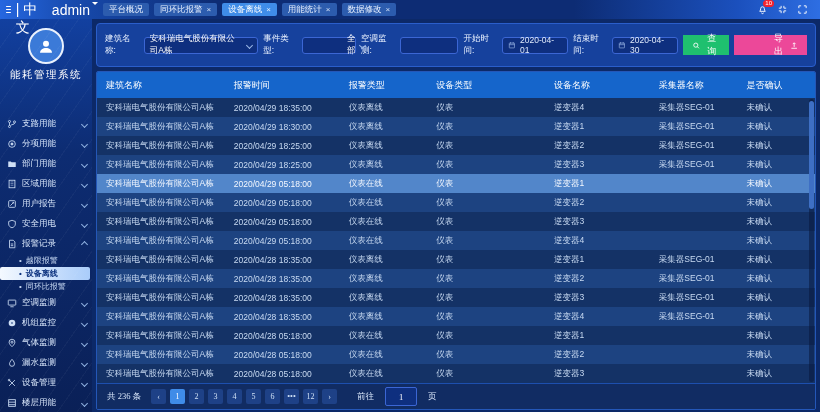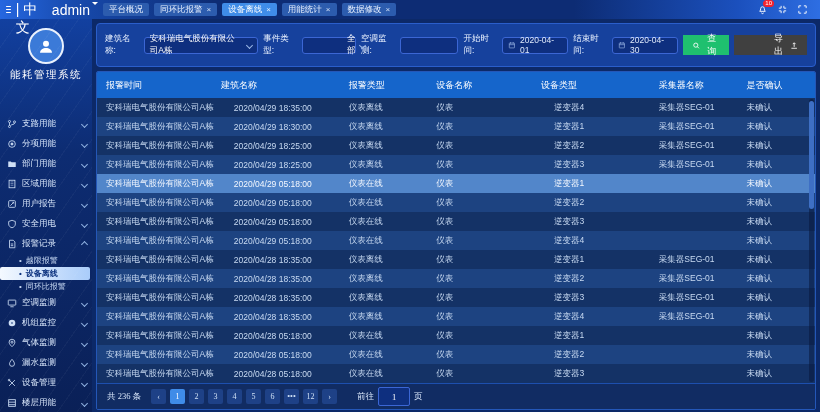--- a/index.html
+++ b/index.html
@@ -52,42 +52,42 @@
        display:flex;align-items:center;padding:0 5px;box-sizing:border-box;gap:4px;cursor:pointer;}
   .fld .chev{margin-left:auto;border-color:#9db9e8;}
   .sel-building{width:122px;}
   .sel-event{width:54px;padding-left:44px;}
   .inp-device{width:62px;}
   .inp-device input{background:transparent;border:none;outline:none;color:#fff;width:100%;font-size:8.5px;font-family:inherit;}
   .datebox{width:70px;color:#dfeafc;}
   .btn{height:20px;border:none;border-radius:0;color:#fff;font-size:9px;padding:0 9px;display:flex;align-items:center;
        gap:3px;cursor:pointer;font-family:Liberation Serif, serif;}
   .btn-search{background:#1fc06f;margin-left:auto;}
-  .btn-export{background:#404040;padding-left:36px;}
+  .btn-export{background:#ec4899;padding-left:36px;}
   
   .tablewrap{flex:1;position:relative;background:#102f72;border:1px solid #2457b8;border-radius:2px;
              display:flex;flex-direction:column;overflow:hidden;box-sizing:border-box;}
   .thead{height:26px;flex:none;display:flex;align-items:center;background:#1565cb;color:#fff;font-size:9px;}
   .tbody{flex:1;display:flex;flex-direction:column;}
   .tr{flex:1;display:flex;align-items:center;font-size:8.5px;color:#c8daf2;cursor:pointer;}
   .tr.odd{background:#143266;}
   .tr.even{background:#1d4381;}
   .tr.selected{background:#5286ca;color:#f4f8ff;}
   .th,.td{box-sizing:border-box;padding-left:9px;overflow:hidden;white-space:nowrap;text-overflow:ellipsis;}
   .c0{width:17.8%;}.c1{width:16.0%;}.c2{width:12.2%;}.c3{width:16.4%;}.c4{width:14.6%;}.c5{width:12.2%;}.c6{width:8.8%;}
   .vscroll{position:absolute;top:27px;bottom:27px;right:1px;width:5px;background:rgba(8,24,60,.55);border-radius:3px;}
   .vthumb{position:absolute;top:2px;left:0;width:5px;height:38%;background:#3e6fc4;border-radius:3px;cursor:pointer;}
   
   .pagination{height:25px;flex:none;display:flex;align-items:center;gap:4px;padding:0 10px;background:#112c63;
               border-top:1px solid #1d4fae;color:#d6e4f8;font-size:8.5px;font-family:Liberation Serif, serif;}
   .pg-total{margin-right:6px;}
   .page-btn{min-width:15px;height:15px;background:#1e4187;border:none;border-radius:2px;color:#cfe0f5;font-size:8px;
             display:flex;align-items:center;justify-content:center;cursor:pointer;padding:0 3px;font-family:inherit;}
   .page-btn.active{background:#3f8ce8;color:#fff;}
-  .goto{display:flex;align-items:center;gap:4px;margin-left:16px;}
+  .goto{display:flex;align-items:center;gap:11px;margin-left:16px;}
   .goto-input{width:26px;height:15px;background:#0e2f7f;border:1px solid #3b66d4;border-radius:2px;color:#fff;
               font-size:8.5px;text-align:center;font-family:inherit;}
   svg{display:block;}
 </style>
 </head>
 <body>
 
 <div class="app">
 
   <header class="topbar">
@@ -362,25 +362,25 @@
       <button class="btn btn-export">
         <span>导出</span>
         <svg width="9" height="9" viewBox="0 0 24 24" fill="none" stroke="#fff" stroke-width="2.5">
           <path d="M12 16V5M8 8l4-4 4 4M4 20h16"></path>
           </svg>
       </button>
     </section>
 
     <section class="tablewrap">
       <div class="thead" id="thead">
+          <div class="th c0">建筑名称</div>
           <div class="th c1">报警时间</div>
-          <div class="th c0">建筑名称</div>
           <div class="th c2">报警类型</div>
+          <div class="th c3">设备类型</div>
           <div class="th c4">设备名称</div>
-          <div class="th c3">设备类型</div>
           <div class="th c5">采集器名称</div>
           <div class="th c6">是否确认</div>
         </div>
       <div class="tbody" id="tbody">
           <div class="tr odd">
             <div class="td c0">安科瑞电气股份有限公司A栋</div>
             <div class="td c1">2020/04/29 18:35:00</div>
             <div class="td c2">仪表离线</div>
             <div class="td c3">仪表</div>
             <div class="td c4">逆变器4</div>

